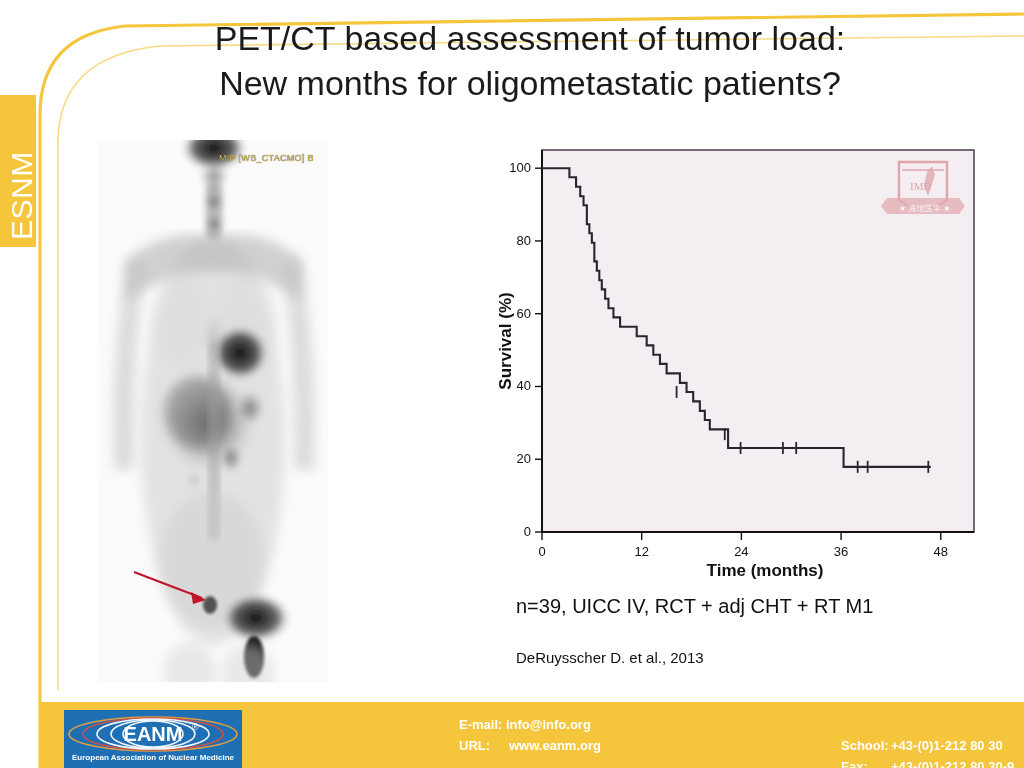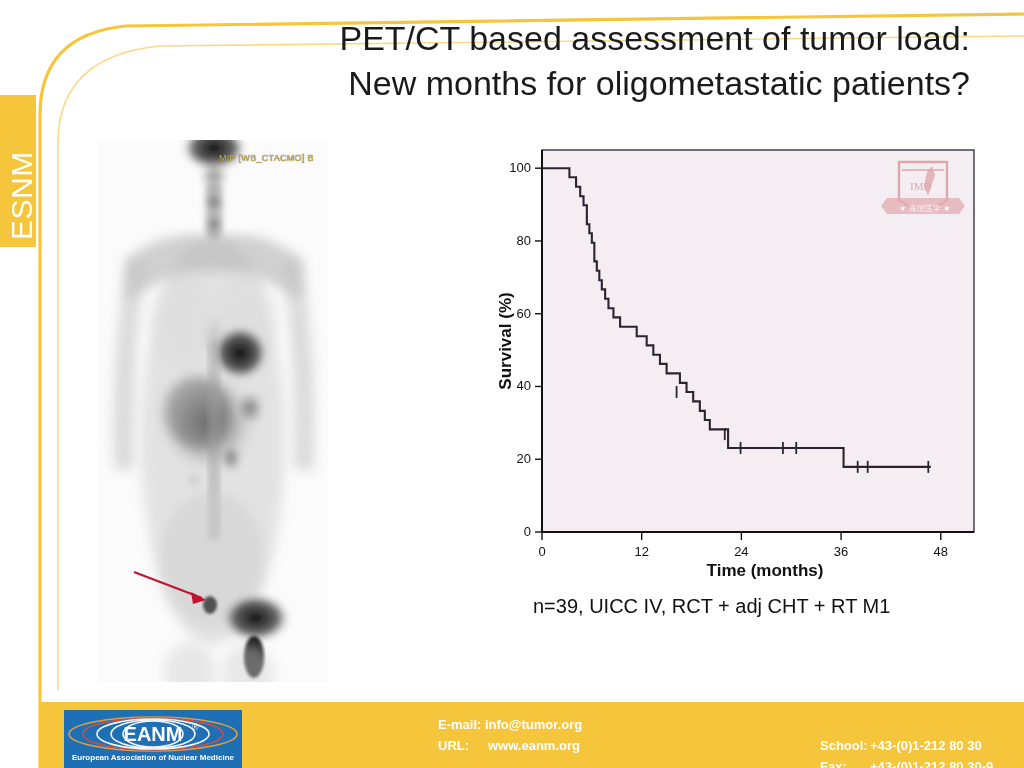--- a/index.html
+++ b/index.html
@@ -44,21 +44,21 @@
     position: absolute;
     left: 90px; top: 16px;
     width: 880px;
     text-align: center;
     color: #1a1a1a;
     font-size: 34px;
     line-height: 1.33;
     font-weight: 400;
     font-family: "Liberation Sans", sans-serif;
   }
-  .title .line { display: block; white-space: nowrap; text-align: right; }
+  .title .line { display: block; white-space: nowrap; }
 
   
   .pet-panel {
     position: absolute;
     left: 98px; top: 140px;
     width: 230px; height: 542px;
     overflow: hidden;
     background: #fafafa;
   }
   .pet-svg { display: block; width: 230px; height: 542px; }
@@ -83,21 +83,20 @@
   .chart-svg { display: block; width: 490px; height: 440px; }
 
   
   .caption-main {
     position: absolute;
     left: 516px; top: 595px;
     font-size: 20px;
     color: #111111;
     white-space: nowrap;
     font-family: "Liberation Sans", sans-serif;
-    margin-left: 17px;
   }
   .caption-ref {
     position: absolute;
     left: 516px; top: 649px;
     font-size: 15px;
     color: #111111;
     white-space: nowrap;
     font-family: "Liberation Sans", sans-serif;
   }
 
@@ -129,21 +128,21 @@
   .footer-right {
     position: absolute;
     left: 780px; top: 33px;
     color: #ffffff;
     font-size: 13px;
     font-weight: bold;
     line-height: 1.62;
     font-family: "Liberation Sans", sans-serif;
     white-space: nowrap;
   }
-  .fr-row { display: flex; }
+  .fr-row { display: flex; margin-left: 21px; }
   .fr-label { width: 50px; flex: none; }
 </style>
 </head>
 <body>
 
 <div id="slide">
 
   <svg class="frame-svg" viewBox="0 0 1024 768">
     <path d="M 40 768 L 40 115 Q 40 35 125 26 L 1024 14" fill="none" stroke="#f5c63c" stroke-width="3.2"></path>
     <path d="M 1024 36 L 160 46 Q 60 56 58 140 L 58 690" fill="none" stroke="#f7d46f" stroke-width="1.6" opacity="0.85"></path>
@@ -325,20 +324,21 @@
           <line x1="372.6615384615385" x2="372.6615384615385" y1="318.8780952380952" y2="330.8780952380952" stroke="#2b2430" stroke-width="1.8"></line>
           <line x1="433.3076923076923" x2="433.3076923076923" y1="318.8780952380952" y2="330.8780952380952" stroke="#2b2430" stroke-width="1.8"></line>
         </g>
 
       <text id="chart-ylabel" x="16" y="199" transform="rotate(-90 16 199)" text-anchor="middle" font-family="'Liberation Sans',sans-serif" font-size="17" font-weight="bold" fill="#111111">Survival (%)</text>
       <text id="chart-xlabel" x="270" y="434" text-anchor="middle" font-family="'Liberation Sans',sans-serif" font-size="17" font-weight="bold" fill="#111111">Time (months)</text>
     </svg>
   </div>
 
   <div class="caption-main">n=39, UICC IV, RCT + adj CHT + RT M1</div>
+  <div class="caption-ref">DeRuysscher D. et al., 2013</div>
 
   <div class="footer">
     <div class="eanm-logo">
       <svg viewBox="0 0 178 58">
         <rect x="0" y="0" width="178" height="58" fill="#1f6fb5"></rect>
         <g fill="none" stroke-width="1.6" opacity="0.95">
           <ellipse cx="89" cy="24" rx="84" ry="17" stroke="#e8a13a"></ellipse>
           <ellipse cx="89" cy="24" rx="70" ry="16" stroke="#d94f3d"></ellipse>
           <ellipse cx="89" cy="24" rx="56" ry="15" stroke="#ffffff"></ellipse>
           <ellipse cx="89" cy="24" rx="42" ry="14" stroke="#ffffff"></ellipse>
@@ -347,21 +347,21 @@
         <text id="eanm-word" x="89" y="31" text-anchor="middle" font-family="'Liberation Sans',sans-serif" font-size="20" font-weight="bold" fill="#ffffff">EANM</text>
         <text id="eanm-reg" x="128" y="20" font-family="'Liberation Sans',sans-serif" font-size="9" fill="#ffffff">®</text>
         <text id="eanm-tag" x="89" y="50" text-anchor="middle" font-family="'Liberation Sans',sans-serif" font-size="8" font-weight="bold" fill="#ffffff">European Association of Nuclear Medicine</text>
       </svg>
     </div>
 
     <div class="footer-left">
       <div class="fr-row">
         <span>E-mail:</span>
         <span>&nbsp;</span>
-        <span>info@tumor.org</span>
+        <span>info@info.org</span>
       </div>
       <div class="fr-row">
         <span class="fr-label">URL:</span>
         <span>www.eanm.org</span>
       </div>
     </div>
 
     <div class="footer-right">
       <div class="fr-row">
         <span class="fr-label">School:</span>

